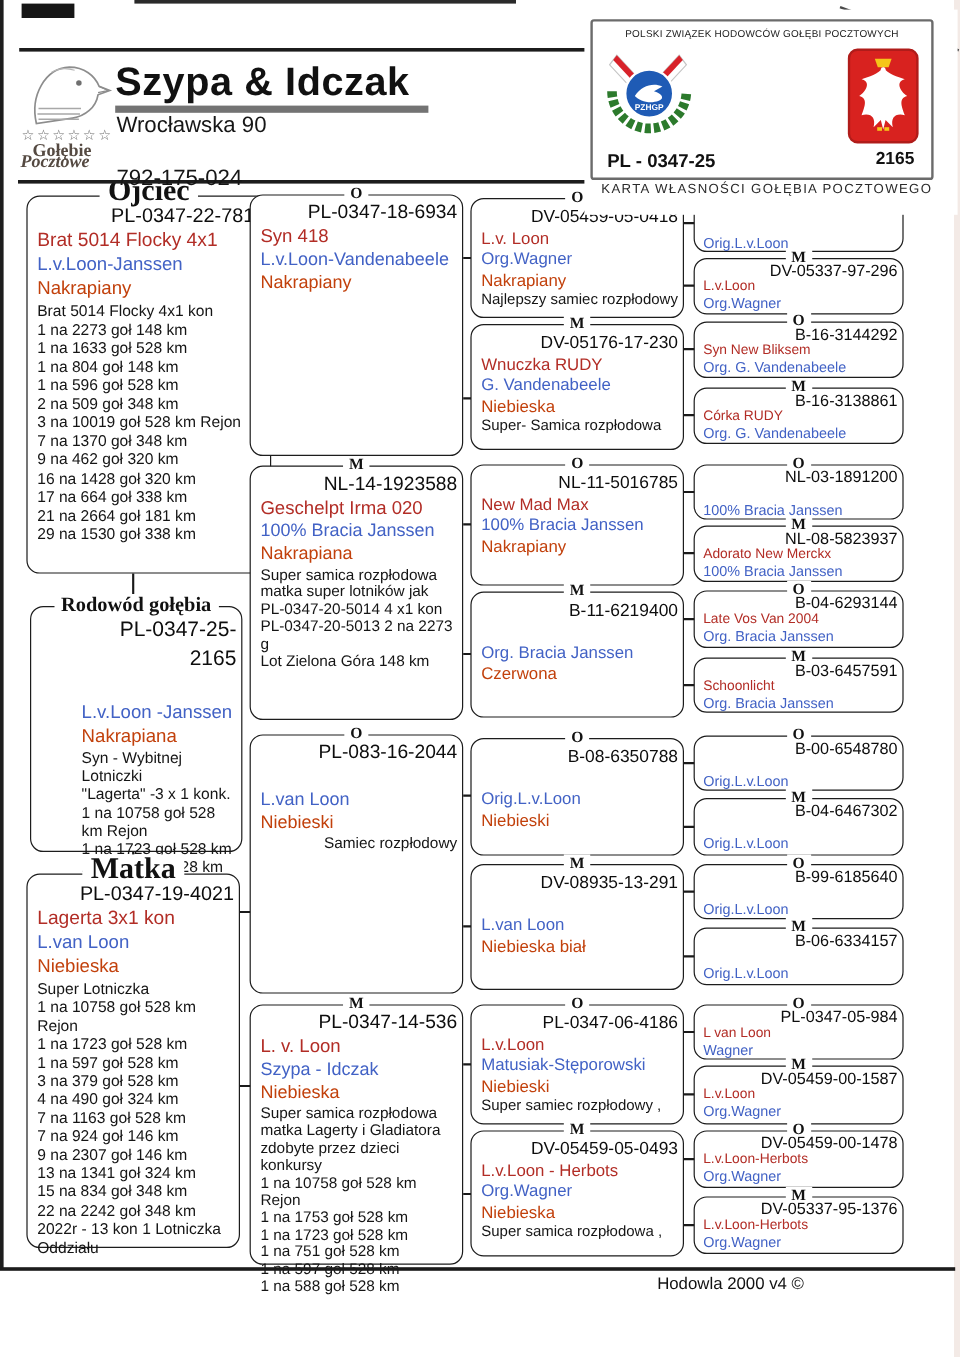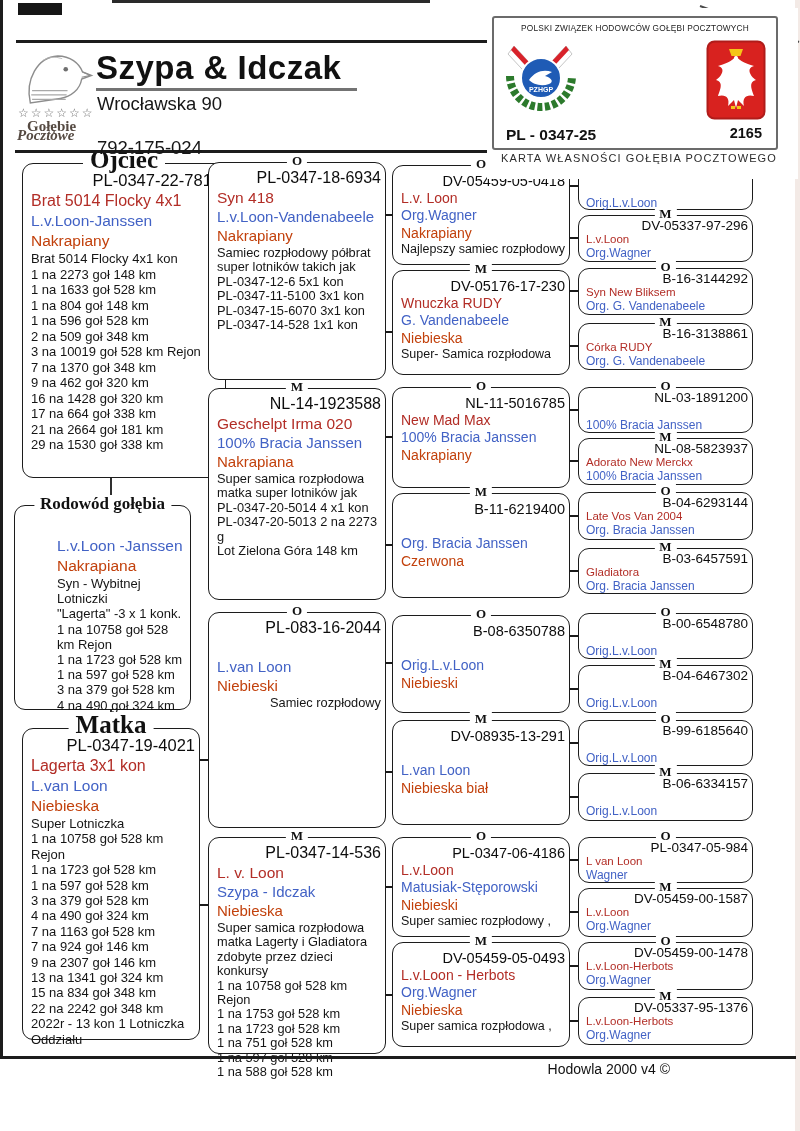--- a/index.html
+++ b/index.html
@@ -42,21 +42,21 @@
   .c3 .red{font-size:14px;line-height:17px;}
   .c3 .blue{font-size:14px;line-height:17px;}
   .c3 .green{font-size:14px;line-height:18px;}
   .c3 .notes{font-size:12.5px;line-height:15px;}
   .c4{padding:2px 4px 0 7px;}
   .c4 .ring{font-size:13.5px;line-height:15px;padding-left:24px;}
   .c4 .red{font-size:11.5px;line-height:13px;}
   .c4 .blue{font-size:12px;line-height:14px;}
   
   .breeder{font-size:33px;font-weight:bold;letter-spacing:.5px;
-           border-bottom:3px solid #737373;display:inline-block;padding:0 16px 1px 0;}
+           border-bottom:6px solid #737373;display:inline-block;padding:0 16px 1px 0;}
   .addr{font-size:18.5px;line-height:22px;color:#161616;}
   .clubtxt{font-family:"Liberation Serif",serif;font-weight:bold;color:#554a42;
            font-size:15px;line-height:14px;}
   .stars{color:#6f6f6f;font-size:12px;letter-spacing:2px;}
   
   .patch{position:absolute;background:#fff;z-index:4;}
   .card{position:absolute;left:492px;top:16px;width:286px;height:134px;background:#fff;
         border:2px solid #6b6b6b;border-radius:3px;z-index:5;box-sizing:border-box;}
   .fed{position:absolute;top:5px;left:0;width:100%;text-align:center;
        font-size:8.3px;letter-spacing:.2px;color:#222;}
@@ -132,22 +132,23 @@
 2 na  509 goł 348 km
 3 na 10019 goł 528 km Rejon
 7 na 1370 goł 348 km
 9 na  462 goł 320 km
 16 na 1428 goł 320 km
 17 na  664 goł 338 km
 21 na 2664 goł 181 km
 29 na 1530 goł 338 km</div>
   </div>
 
-  <div class="box c1" style="left:14px;top:505px;width:177px;height:205px;padding-left:42px;">
+  <div class="box c1" style="left:25px;top:505px;width:177px;height:205px;padding-left:42px;">
     <span class="t2">Rodowód gołębia</span>
+    <div class="ring" style="font-size:17.5px;line-height:24px;">PL-0347-25-2165</div>
     <div class="red" style="min-height:24px;"></div>
     <div class="blue">L.v.Loon -Janssen</div>
     <div class="green">Nakrapiana</div>
     <div class="notes" style="line-height:15.2px;">Syn - Wybitnej Lotniczki
 "Lagerta" -3 x 1 konk.
 1 na 10758 goł 528 km Rejon
 1   na 1723 goł 528 km
 1   na   597 goł 528 km
 3   na   379 goł 528 km
 4   na   490 goł 324 km</div>
@@ -174,26 +175,20 @@
 2022r - 13 kon 1 Lotniczka
 Oddziału</div>
   </div>
 
   <div class="box c2" style="left:208px;top:162px;width:178px;height:218px;">
     <span class="lbl">O</span>
     <div class="ring">PL-0347-18-6934</div>
     <div class="red">Syn 418</div>
     <div class="blue">L.v.Loon-Vandenabeele</div>
     <div class="green">Nakrapiany</div>
-    <div class="notes">Samiec rozpłodowy półbrat
-super lotników takich jak
-PL-0347-12-6         5x1 kon
-PL-0347-11-5100  3x1 kon
-PL-0347-15-6070  3x1 kon
-PL-0347-14-528    1x1 kon</div>
   </div>
   <div class="box c2" style="left:208px;top:388px;width:178px;height:212px;">
     <span class="lbl">M</span>
     <div class="ring">NL-14-1923588</div>
     <div class="red">Geschelpt Irma 020</div>
     <div class="blue">100% Bracia Janssen</div>
     <div class="green">Nakrapiana</div>
     <div class="notes">Super samica rozpłodowa
 matka super lotników jak
 PL-0347-20-5014  4 x1 kon
@@ -324,21 +319,21 @@
   </div>
   <div class="box c4" style="left:578px;top:492px;width:175px;height:48px;">
     <span class="lbl">O</span>
     <div class="ring">B-04-6293144</div>
     <div class="red">Late Vos Van 2004</div>
     <div class="blue">Org. Bracia Janssen</div>
   </div>
   <div class="box c4" style="left:578px;top:548px;width:175px;height:46px;">
     <span class="lbl">M</span>
     <div class="ring">B-03-6457591</div>
-    <div class="red">Gladiatora</div>
+    <div class="red">Schoonlicht</div>
     <div class="blue">Org. Bracia Janssen</div>
   </div>
   <div class="box c4" style="left:578px;top:613px;width:175px;height:46px;">
     <span class="lbl">O</span>
     <div class="ring">B-00-6548780</div>
     <div class="red"></div>
     <div class="blue">Orig.L.v.Loon</div>
   </div>
   <div class="box c4" style="left:578px;top:665px;width:175px;height:48px;">
     <span class="lbl">M</span>

